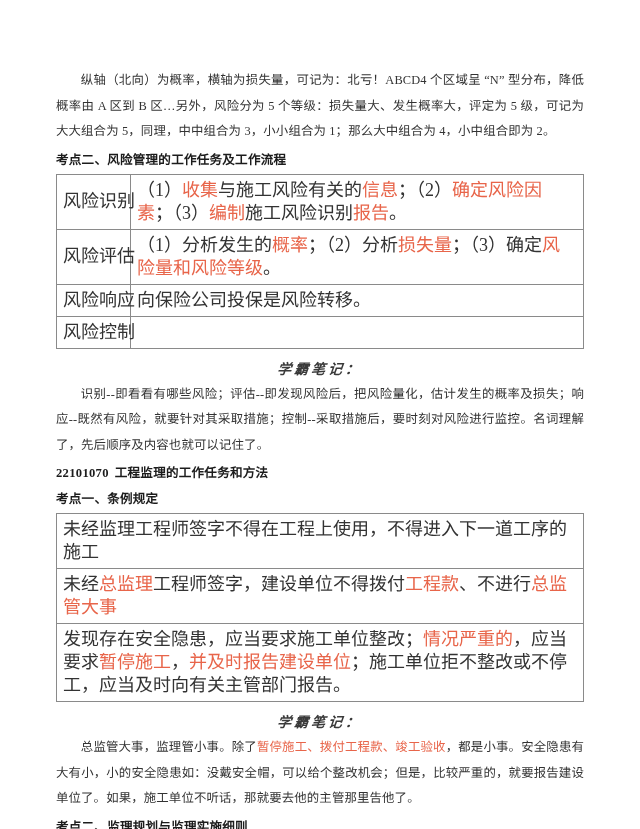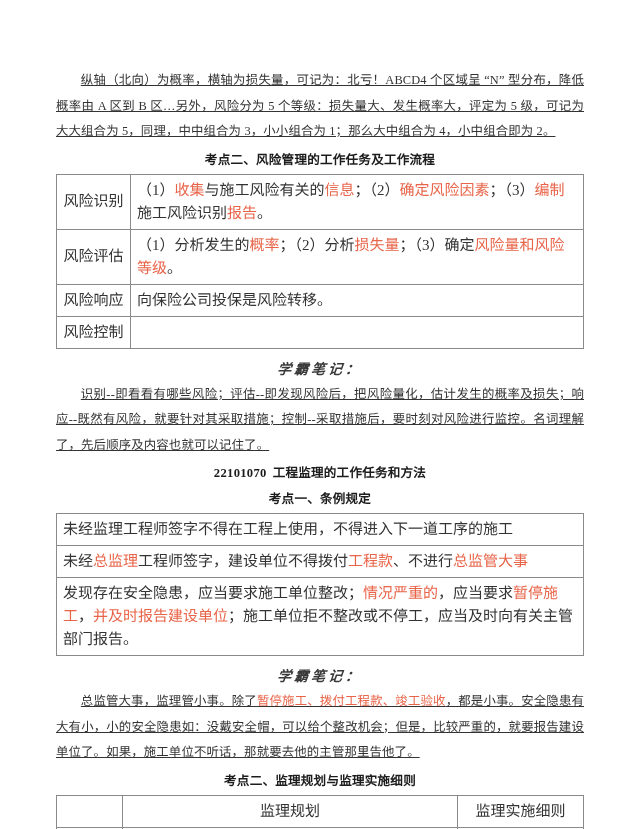--- a/index.html
+++ b/index.html
@@ -26,33 +26,31 @@
   
   .para {
     font-size: 12.4px;
     line-height: 25.5px;
     text-align: justify;
     text-justify: inter-ideograph;
     text-indent: 2em;
     margin: 0;
     color: #333;
     letter-spacing: 0.15px;
-    text-decoration: underline;
   }
 
   
   .heading {
     font-family: "Liberation Sans", "DejaVu Sans", sans-serif;
     font-weight: bold;
     font-size: 12.6px;
     line-height: 22px;
     color: #1c1c1c;
     margin: 4px 0 3px 0;
     letter-spacing: 0.2px;
-    text-align: center;
   }
   .heading.code .num {
     font-family: Liberation Serif, serif;
     letter-spacing: 0.3px;
   }
   .heading.code .txt { margin-left: 6px; }
 
   
   .notes-title {
     text-align: center;
@@ -65,21 +63,21 @@
     margin: 9px 0 4px 0;
     transform: skewX(-6deg);
   }
 
   
   table.doc-table {
     width: 100%;
     border-collapse: collapse;
     table-layout: fixed;
     margin: 2px 0 4px 0;
-    font-size: 15px;
+    font-size: 18px;
     color: #333;
   }
   table.doc-table td {
     border: 1px solid #8a8a8a;
     padding: 4px 6px;
     line-height: 23px;
     vertical-align: middle;
   }
   td.label-cell {
     text-align: center;

